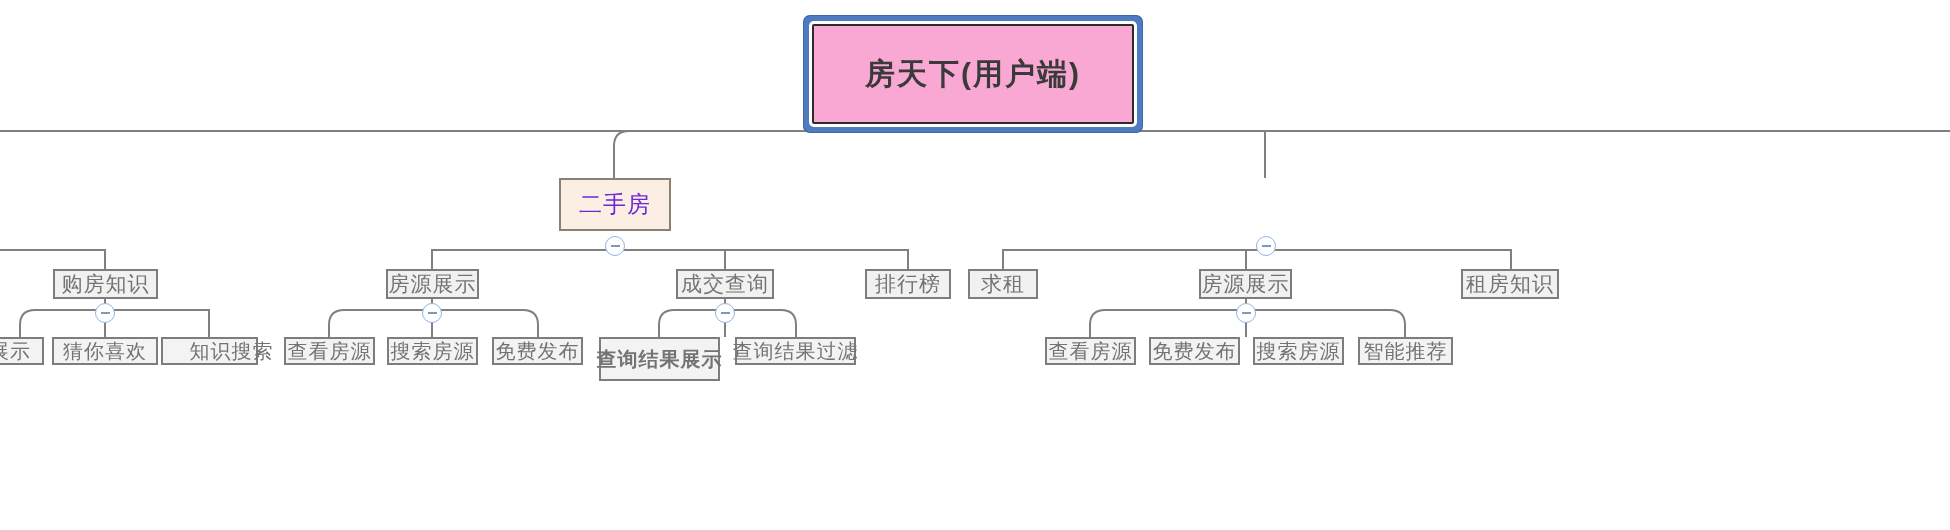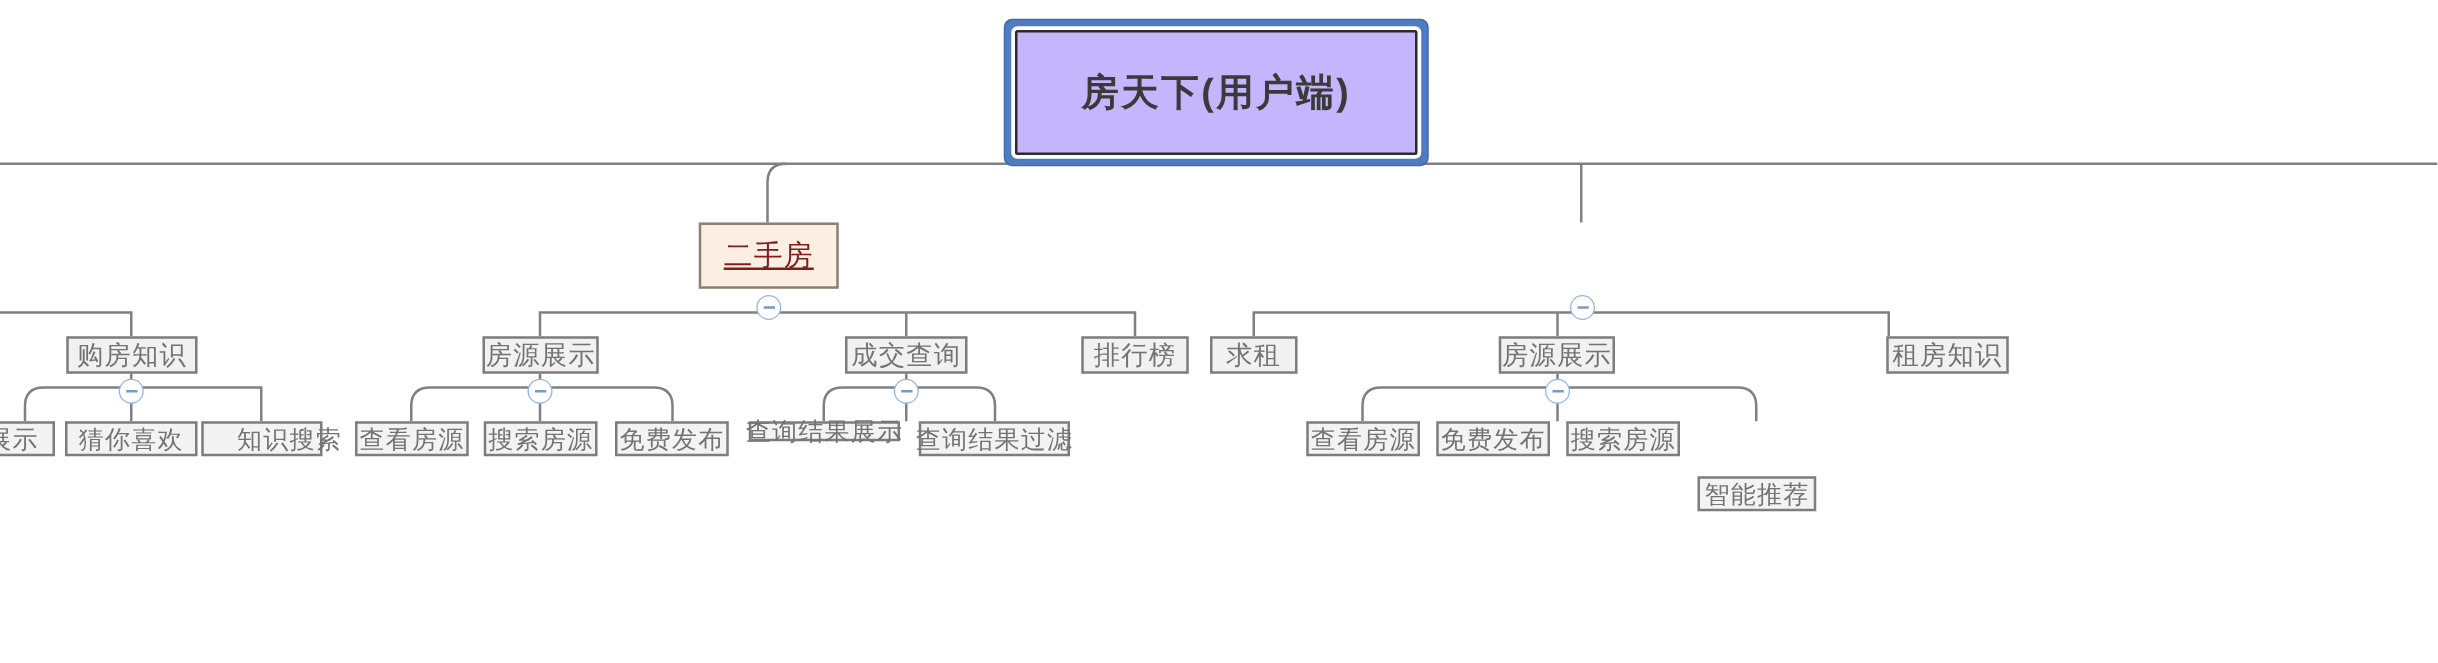--- a/index.html
+++ b/index.html
@@ -24,37 +24,36 @@
     color:#737373;
     background:#f1f1f1;
     border:2px solid #808080;
     font-size:21px;
     letter-spacing:1px;
     z-index:3;
   }
 
   
   .node.root{
-    background:#c4b5fd;
+    background:#f9a8d4;
     border:2px solid #2b2b2b;
     color:#3a3a3a;
     font-size:30px;
     font-weight:bold;
     letter-spacing:2px;
     box-shadow:0 0 0 3px #ffffff, 0 0 0 8px #4f7cc0, 0 0 0 9px #3f68a8;
     border-radius:2px;
   }
 
   
   .node.lvl2{
     background:#fbeee2;
     border:2px solid #8a8073;
     font-size:23px;
-    color:#7f1d1d;
-    text-decoration:underline;
+    color:#6d28d9;
   }
 
   
   .node.lvl3{
     background:#f1f1f1;
     border:2px solid #7d7d7d;
     font-size:21px;
   }
 
   
@@ -154,39 +153,39 @@
 
   <div class="node lvl3" style="left:865px;top:269px;width:86px;height:30px;">排行榜</div>
 
   <div class="node lvl3" style="left:968px;top:269px;width:70px;height:30px;">求租</div>
 
   <div class="node lvl3" style="left:1199px;top:269px;width:93px;height:30px;">房源展示</div>
   <div class="toggle" style="left:1236px;top:303px;">
     <span class="bar"></span>
   </div>
 
-  <div class="node lvl3" style="left:1461px;top:269px;width:98px;height:30px;margin-left:48px;">租房知识</div>
+  <div class="node lvl3" style="left:1461px;top:269px;width:98px;height:30px;">租房知识</div>
 
   <div class="node leaf" style="left:-24px;top:337px;width:68px;height:28px;">展示</div>
 
   <div class="node leaf" style="left:52px;top:337px;width:106px;height:28px;">猜你喜欢</div>
 
   <div class="node leaf" style="left:161px;top:337px;width:97px;height:28px;padding-left:44px;">知识搜索</div>
 
   <div class="node leaf" style="left:284px;top:337px;width:91px;height:28px;">查看房源</div>
 
   <div class="node leaf" style="left:387px;top:337px;width:91px;height:28px;">搜索房源</div>
 
   <div class="node leaf" style="left:492px;top:337px;width:91px;height:28px;">免费发布</div>
 
-  <div class="node leaf" style="left:599px;top:337px;width:121px;height:16px;">查询结果展示</div>
+  <div class="node leaf" style="left:599px;top:337px;width:121px;height:44px;font-weight:bold;">查询结果展示</div>
 
   <div class="node leaf" style="left:735px;top:337px;width:121px;height:28px;">查询结果过滤</div>
 
   <div class="node leaf" style="left:1045px;top:337px;width:91px;height:28px;">查看房源</div>
 
   <div class="node leaf" style="left:1149px;top:337px;width:91px;height:28px;">免费发布</div>
 
   <div class="node leaf" style="left:1253px;top:337px;width:91px;height:28px;">搜索房源</div>
 
-  <div class="node leaf" style="left:1358px;top:337px;width:95px;height:28px;margin-top:44px;">智能推荐</div>
+  <div class="node leaf" style="left:1358px;top:337px;width:95px;height:28px;">智能推荐</div>
 
 </div>
 
 </body></html>

